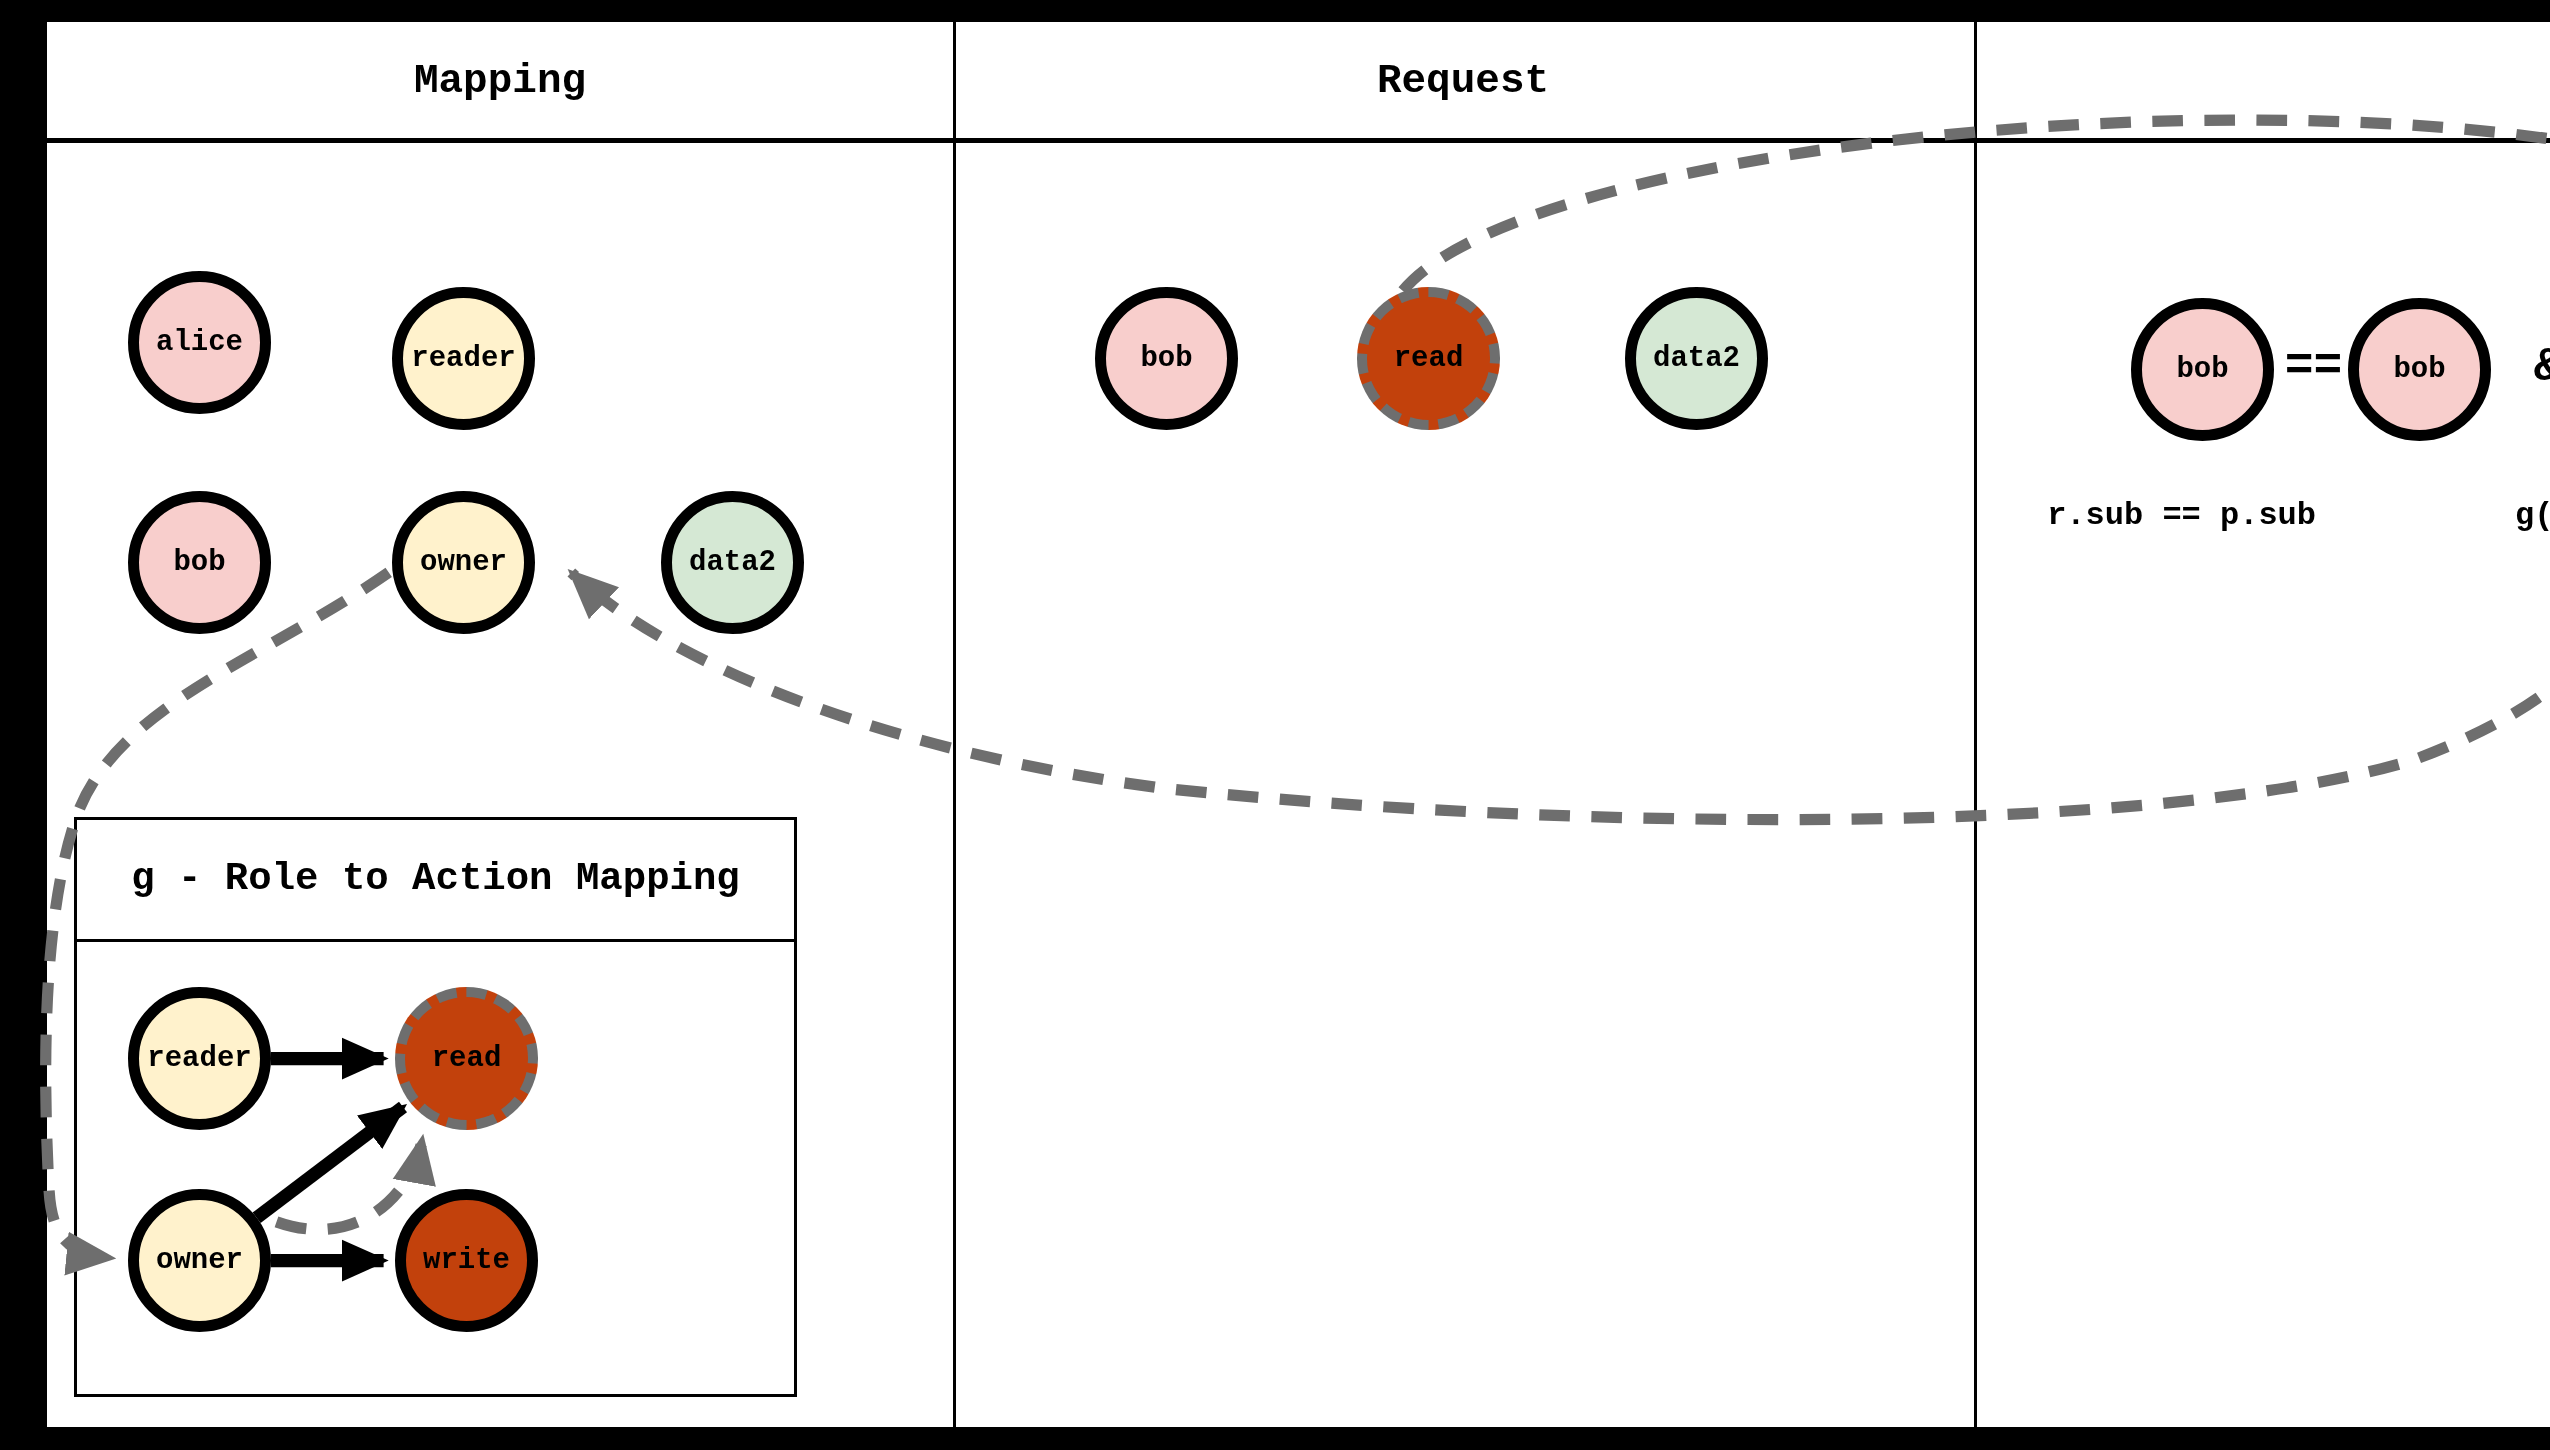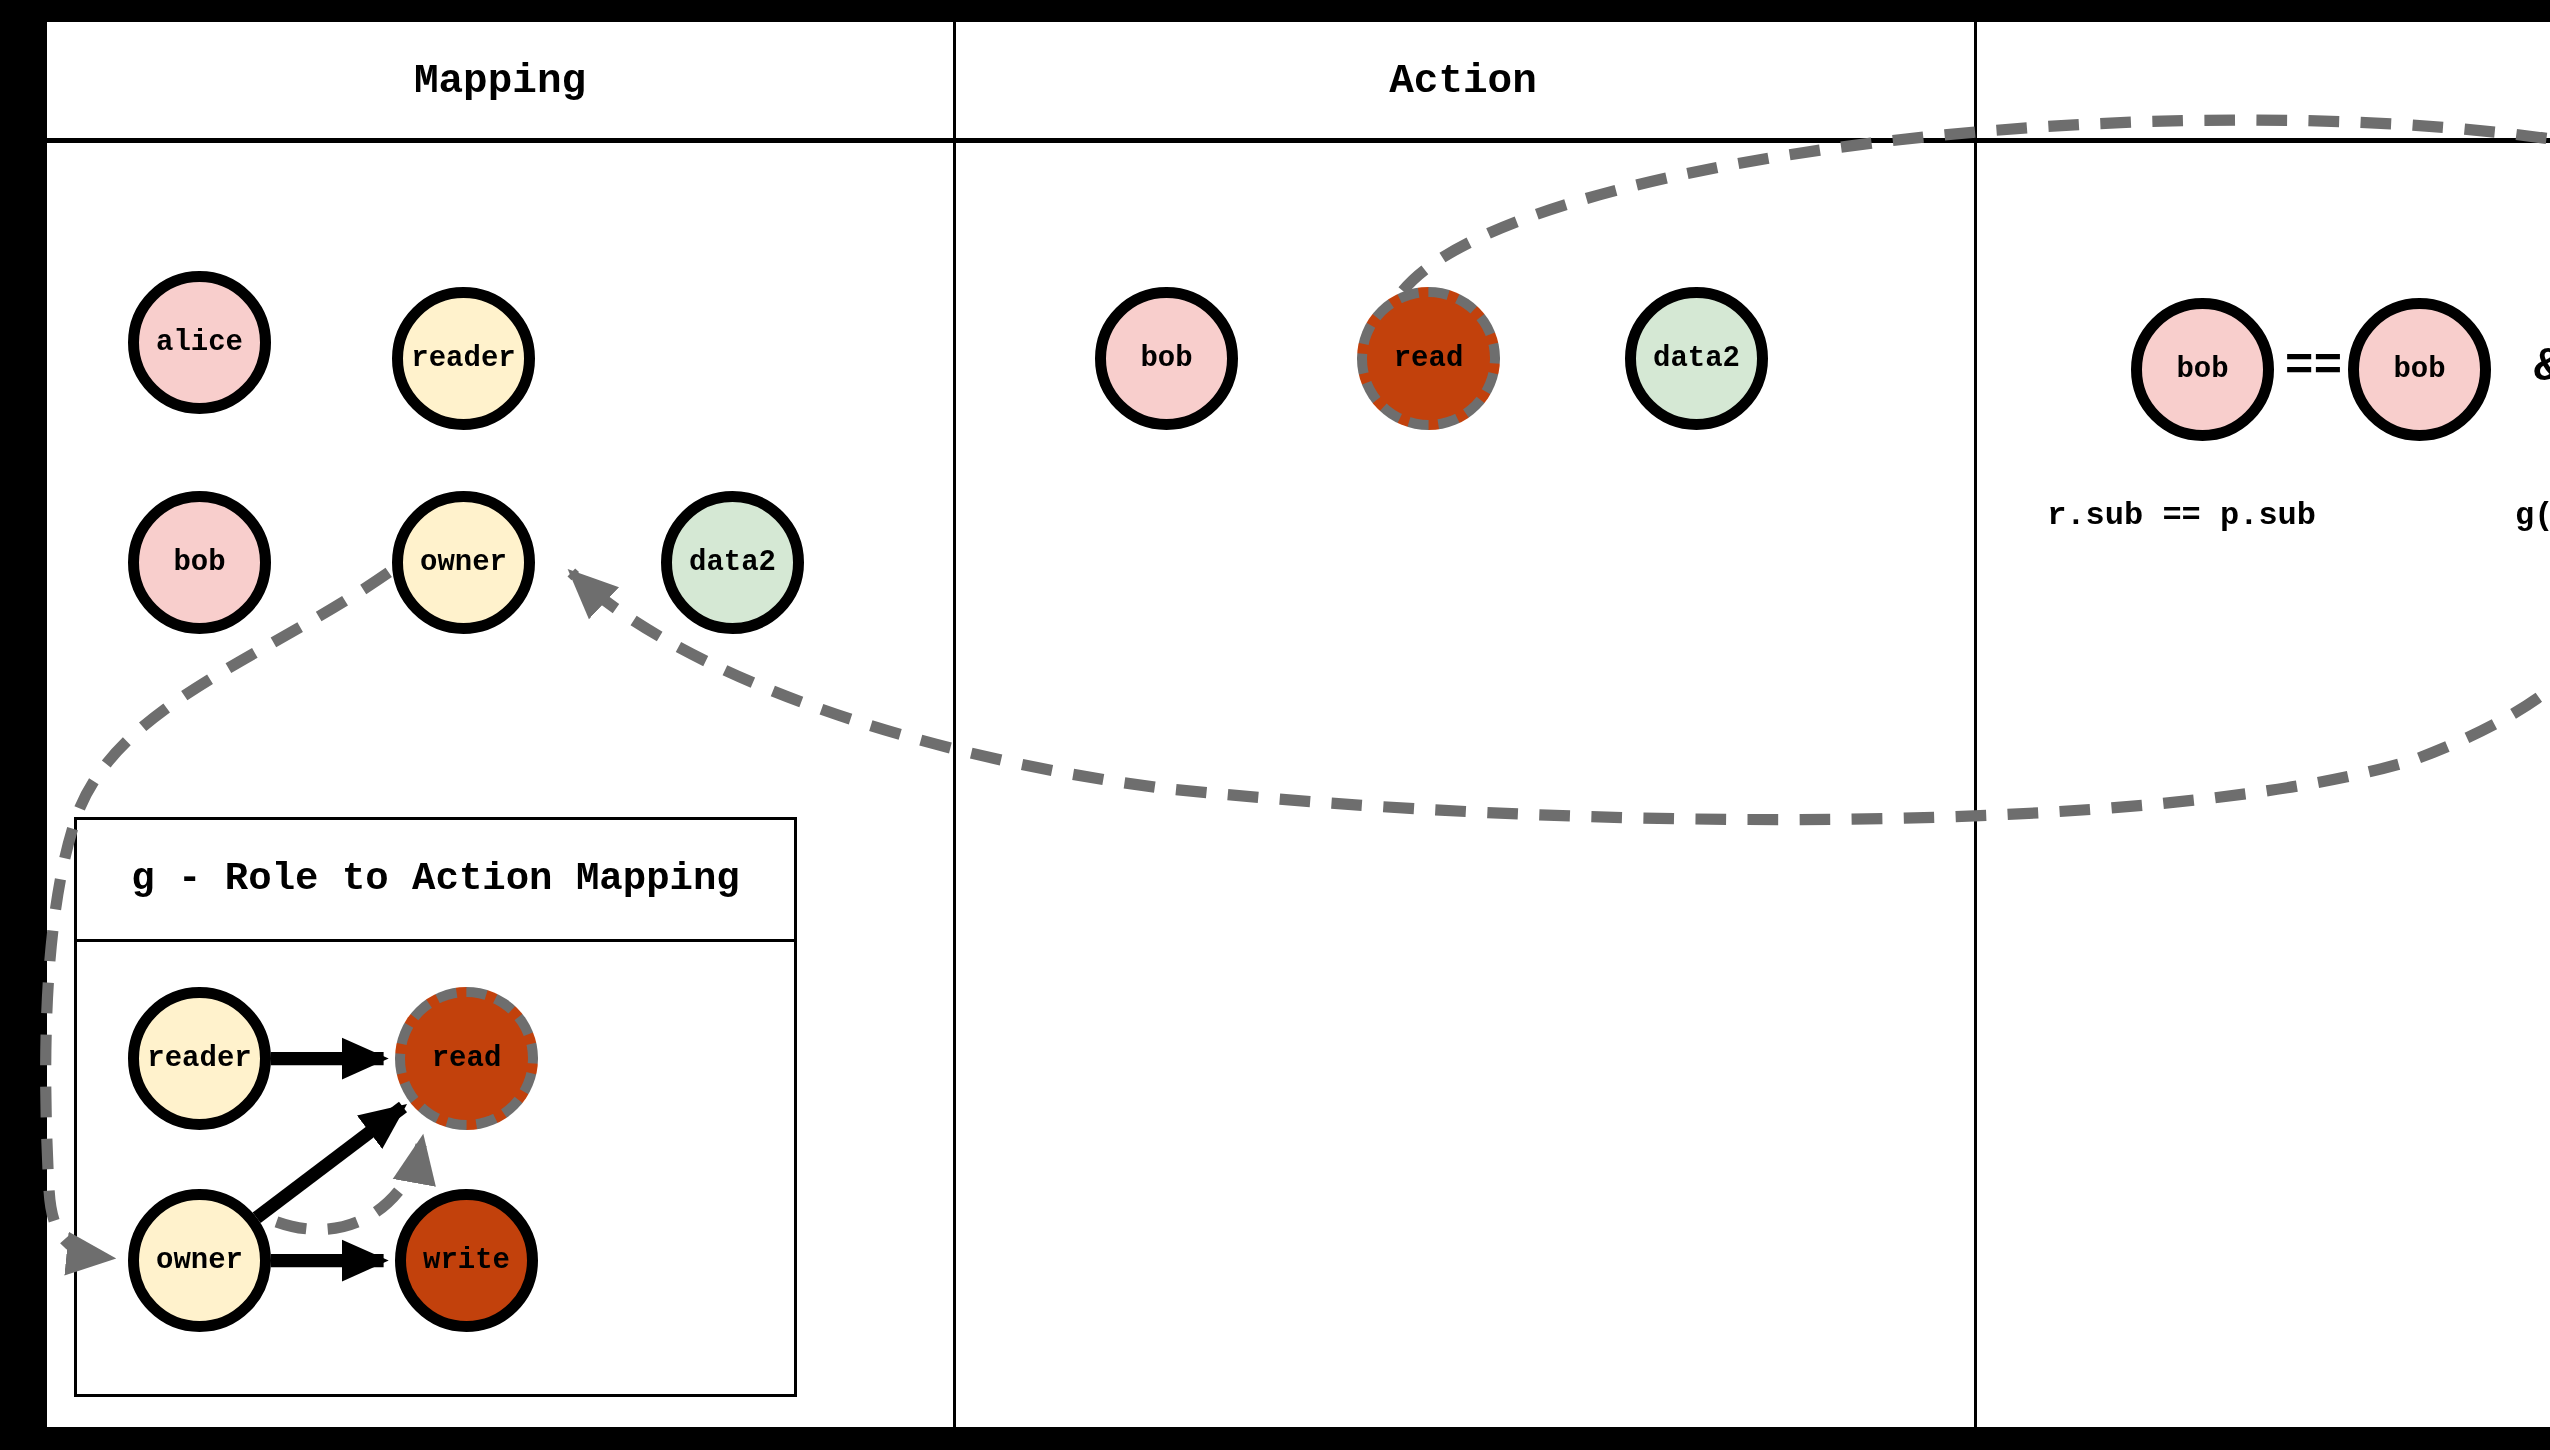--- a/index.html
+++ b/index.html
@@ -30,21 +30,21 @@
 </head>
 <body>
 
 <div id="frame">
   <div id="canvas">
 
     <div class="hdr-row"></div>
     <div class="vdiv" style="left:906px"></div>
     <div class="vdiv" style="left:1927px"></div>
     <div class="colhead" style="left:147px">Mapping</div>
-    <div class="colhead" style="left:1110px">Action</div>
+    <div class="colhead" style="left:1110px">Request</div>
     <div class="colhead" style="left:2413px">Matching</div>
 
     <div class="node big f-pink" style="left:81px;top:249px">alice</div>
     <div class="node big f-yellow" style="left:345px;top:265px">reader</div>
     <div class="node big f-pink" style="left:81px;top:469px">bob</div>
     <div class="node big f-yellow" style="left:345px;top:469px">owner</div>
     <div class="node big f-green" style="left:614px;top:469px">data2</div>
 
     <div class="gbox">
       <div class="gbox-head">g - Role to Action Mapping</div>

